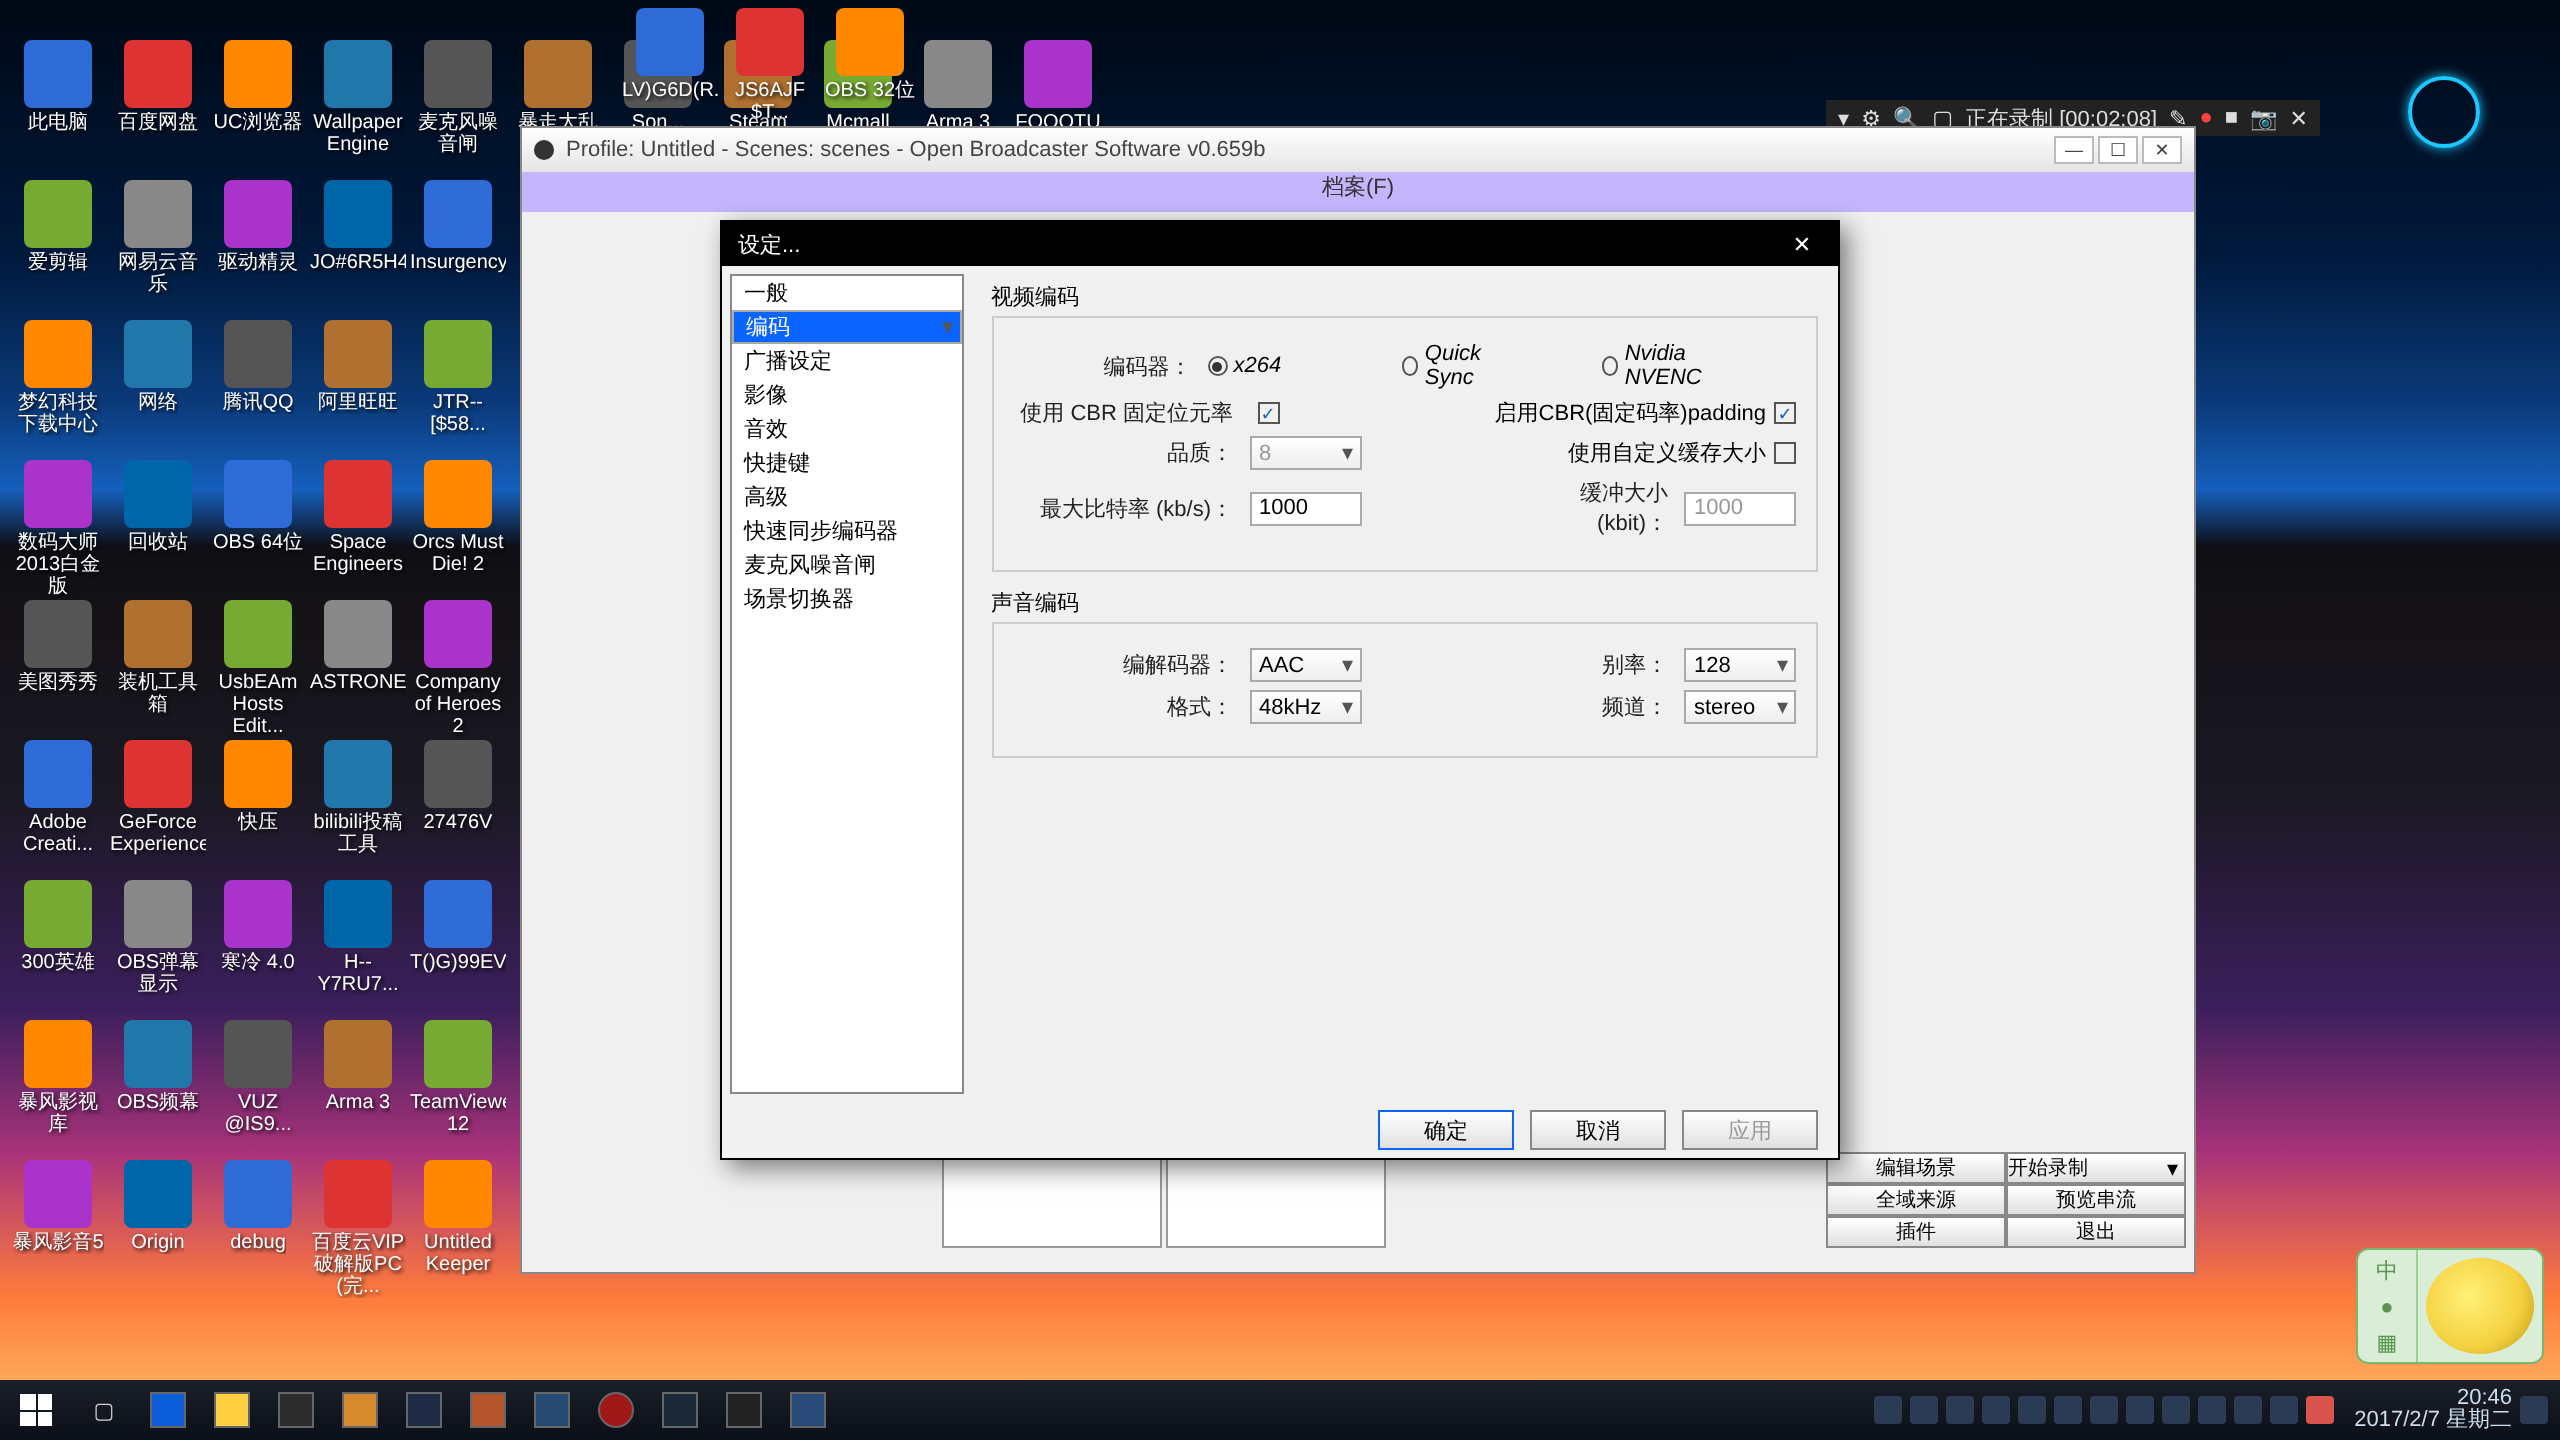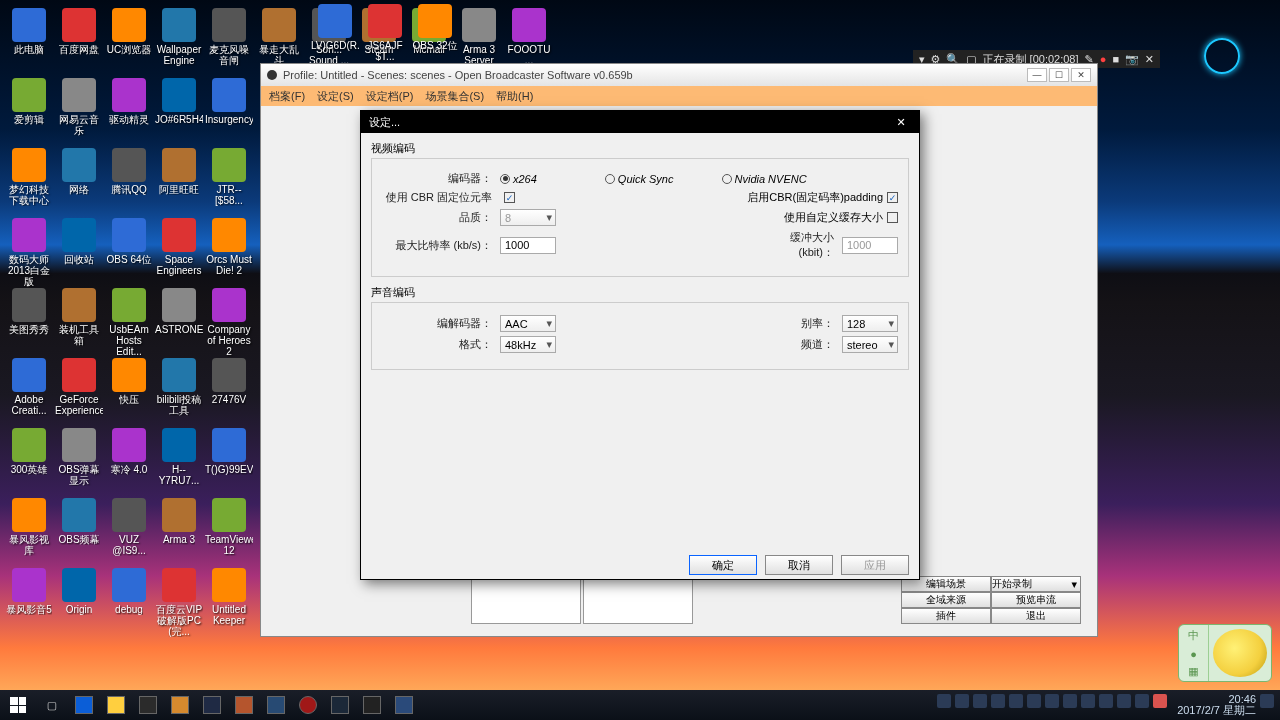--- a/index.html
+++ b/index.html
@@ -2,34 +2,34 @@
 <html><head>
 <meta charset="utf-8">
 <style>
 * { margin:0; padding:0; box-sizing:border-box; font-family:"Microsoft YaHei","SimSun",Arial,sans-serif; font-size:11px; }
 body { width:1280px; height:720px; overflow:hidden; position:relative; background:#000; }
 
 
 .wallpaper { position:absolute; inset:0; background:linear-gradient(180deg,#000814 0%,#001a3d 18%,#0b3a7a 28%,#1560bd 34%,#0e0e14 38%,#141216 42%,#1a1822 55%,#3b1f5c 70%,#a8327a 80%,#ff7a3d 90%,#ffc76b 100%); }
 
 
-.desktop { position:absolute; top:8px; left:4px; display:flex; flex-direction:column; flex-wrap:wrap; height:680px; width:260px; }
+.desktop { position:absolute; top:20px; left:4px; display:flex; flex-direction:column; flex-wrap:wrap; height:680px; width:260px; }
 .dicon { width:50px; height:70px; display:flex; flex-direction:column; align-items:center; justify-content:flex-start; margin-bottom:0; }
 .dicon .ico { width:34px; height:34px; border-radius:4px; background:#2e6bd6; margin-bottom:2px; display:flex; align-items:center; justify-content:center; color:#fff; font-size:16px; }
 .dicon .lbl { color:#fff; text-align:center; font-size:10px; line-height:11px; text-shadow:1px 1px 2px #000; max-width:48px; overflow:hidden; }
 .desktop-row { display:flex; }
 
 
 .obs-window { position:absolute; top:63px; left:260px; width:838px; height:574px; background:#f0f0f0; border:1px solid #888; }
 .obs-title { height:22px; background:linear-gradient(#fff,#e4e4e4); display:flex; align-items:center; padding:0 6px; font-size:10px; color:#444; }
 .obs-title .dot { width:10px;height:10px;background:#333;border-radius:50%;margin-right:6px; }
 .obs-title .winbtns { margin-left:auto; display:flex; gap:2px; }
 .obs-title .winbtn { width:20px;height:14px;border:1px solid #bbb;display:flex;align-items:center;justify-content:center;font-size:9px;background:#fff; }
-.obs-menu { height:20px; display:flex; gap:12px; align-items:center; padding:0 8px; font-size:11px; color:#333; background:#fdba74; }
-.obs-bottom { position:absolute; bottom:0; left:0; right:16px; height:60px; display:flex;text-align:right; }
+.obs-menu { height:20px; display:flex; gap:12px; align-items:center; padding:0 8px; font-size:11px; color:#333; background:#c4b5fd;flex-direction:column; }
+.obs-bottom { position:absolute; bottom:0; left:0; right:4px; height:60px; display:flex;text-align:right; }
 .obs-panel { border:1px solid #999; background:#fff; height:48px; }
 .obs-btns { display:flex; flex-direction:column; gap:0; }
 .obs-btn { width:90px; height:16px; border:1px solid #888; background:linear-gradient(#fff,#e0e0e0); font-size:10px; display:flex; align-items:center; justify-content:center; }
 
 
 .dlg { position:absolute; top:110px; left:360px; width:560px; height:470px; background:#f0f0f0; border:1px solid #000; box-shadow:4px 4px 12px rgba(0,0,0,.5); }
 .dlg-title { height:22px; background:#000; color:#fff; display:flex; align-items:center; padding:0 8px; }
 .dlg-title .close { margin-left:auto; width:20px;height:16px;background:#000;color:#fff;display:flex;align-items:center;justify-content:center;cursor:pointer; }
 .dlg-body { display:flex; height:418px; }
 .dlg-side { width:120px; border:1px solid #888; background:#fff; margin:4px; overflow:hidden; }
@@ -63,21 +63,21 @@
 .gadget .left { width:30px;display:flex;flex-direction:column;align-items:center;justify-content:space-around;border-right:1px solid #9ccf93;}
 .gadget .lemon { flex:1; background:radial-gradient(circle at 40% 40%, #fff176 0%, #f4d03f 60%, #b7950b 100%); border-radius:50%; margin:4px; }
 
 
 .taskbar { position:absolute; bottom:0; left:0; right:0; height:30px; background:linear-gradient(#1a1e28,#0b1018); display:flex; align-items:center; }
 .taskbar .start { width:36px;height:30px;display:flex;align-items:center;justify-content:center;color:#fff; }
 .taskbar .start .winlogo { width:16px;height:16px;display:grid;grid-template-columns:1fr 1fr;grid-template-rows:1fr 1fr;gap:1px;}
 .taskbar .start .winlogo span{background:#fff;}
 .tbtn { width:32px;height:30px;display:flex;align-items:center;justify-content:center;color:#ccc; }
 .tbtn .sq{width:18px;height:18px;border:1px solid #666;background:#2b3340;}
-.tray { margin-left:auto; display:flex; gap:4px; padding-right:6px; color:#cde; font-size:10px; }
+.tray { margin-left:auto; display:flex; align-items:center; gap:4px; padding-right:6px; color:#cde; font-size:10px; }
 .tray .ico{width:14px;height:14px;background:#2b3b56;border-radius:2px;}
 .clock { text-align:right; line-height:11px; margin-left:6px; font-size:10px; }
 </style>
 </head>
 <body>
 
 <div class="wallpaper"></div>
 
 <div class="desktop" id="desktop">
     <div class="desktop-row">
@@ -383,20 +383,32 @@
       </div>
   </div>
 </div>
 
 <div class="dlg">
   <div class="dlg-title">
     <span>设定...</span>
     <div class="close">✕</div>
   </div>
   <div class="dlg-body">
+    <div class="dlg-side" id="dlg-side">
+        <div class="item">一般</div>
+        <div class="item sel">编码</div>
+        <div class="item">广播设定</div>
+        <div class="item">影像</div>
+        <div class="item">音效</div>
+        <div class="item">快捷键</div>
+        <div class="item">高级</div>
+        <div class="item">快速同步编码器</div>
+        <div class="item">麦克风噪音闸</div>
+        <div class="item">场景切换器</div>
+      </div>
     <div class="dlg-main">
       <div class="group-title">视频编码</div>
       <div class="group-box">
         <div class="row">
           <span class="lbl">编码器：</span>
           <span class="radio">
               <span class="circ checked"></span>
               <span>x264</span>
             </span>
           <span style="width:40px"></span>

